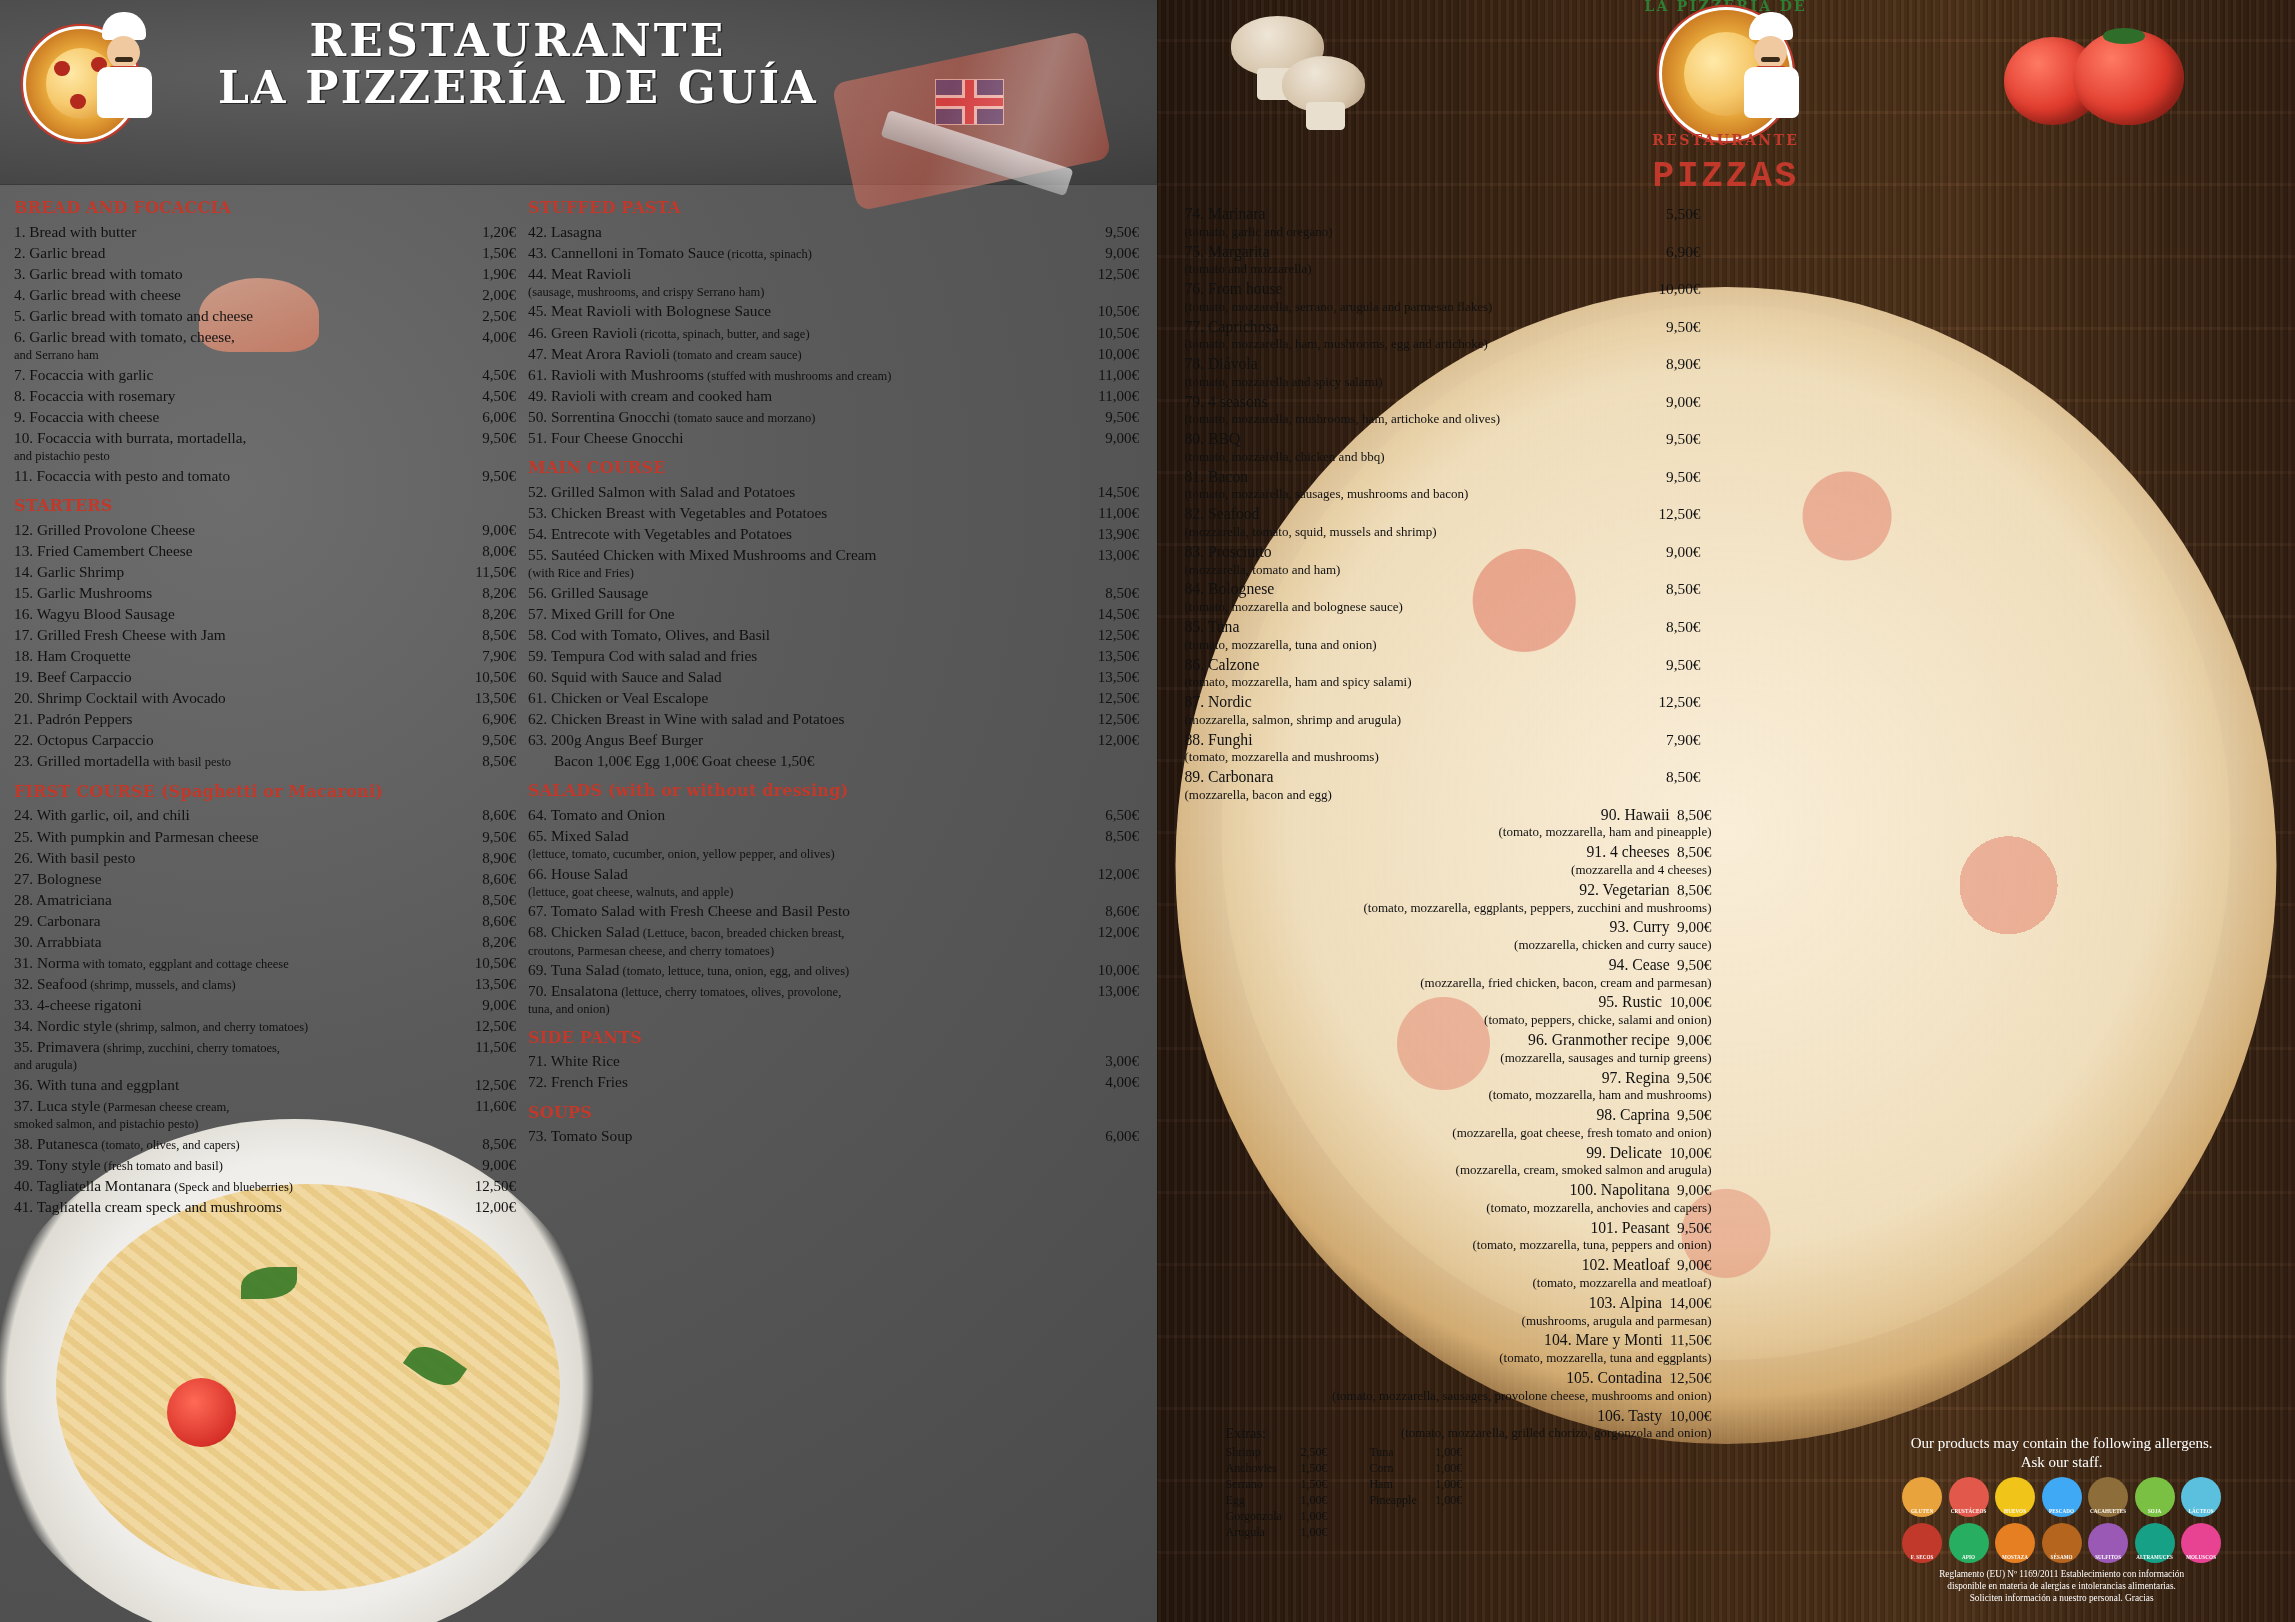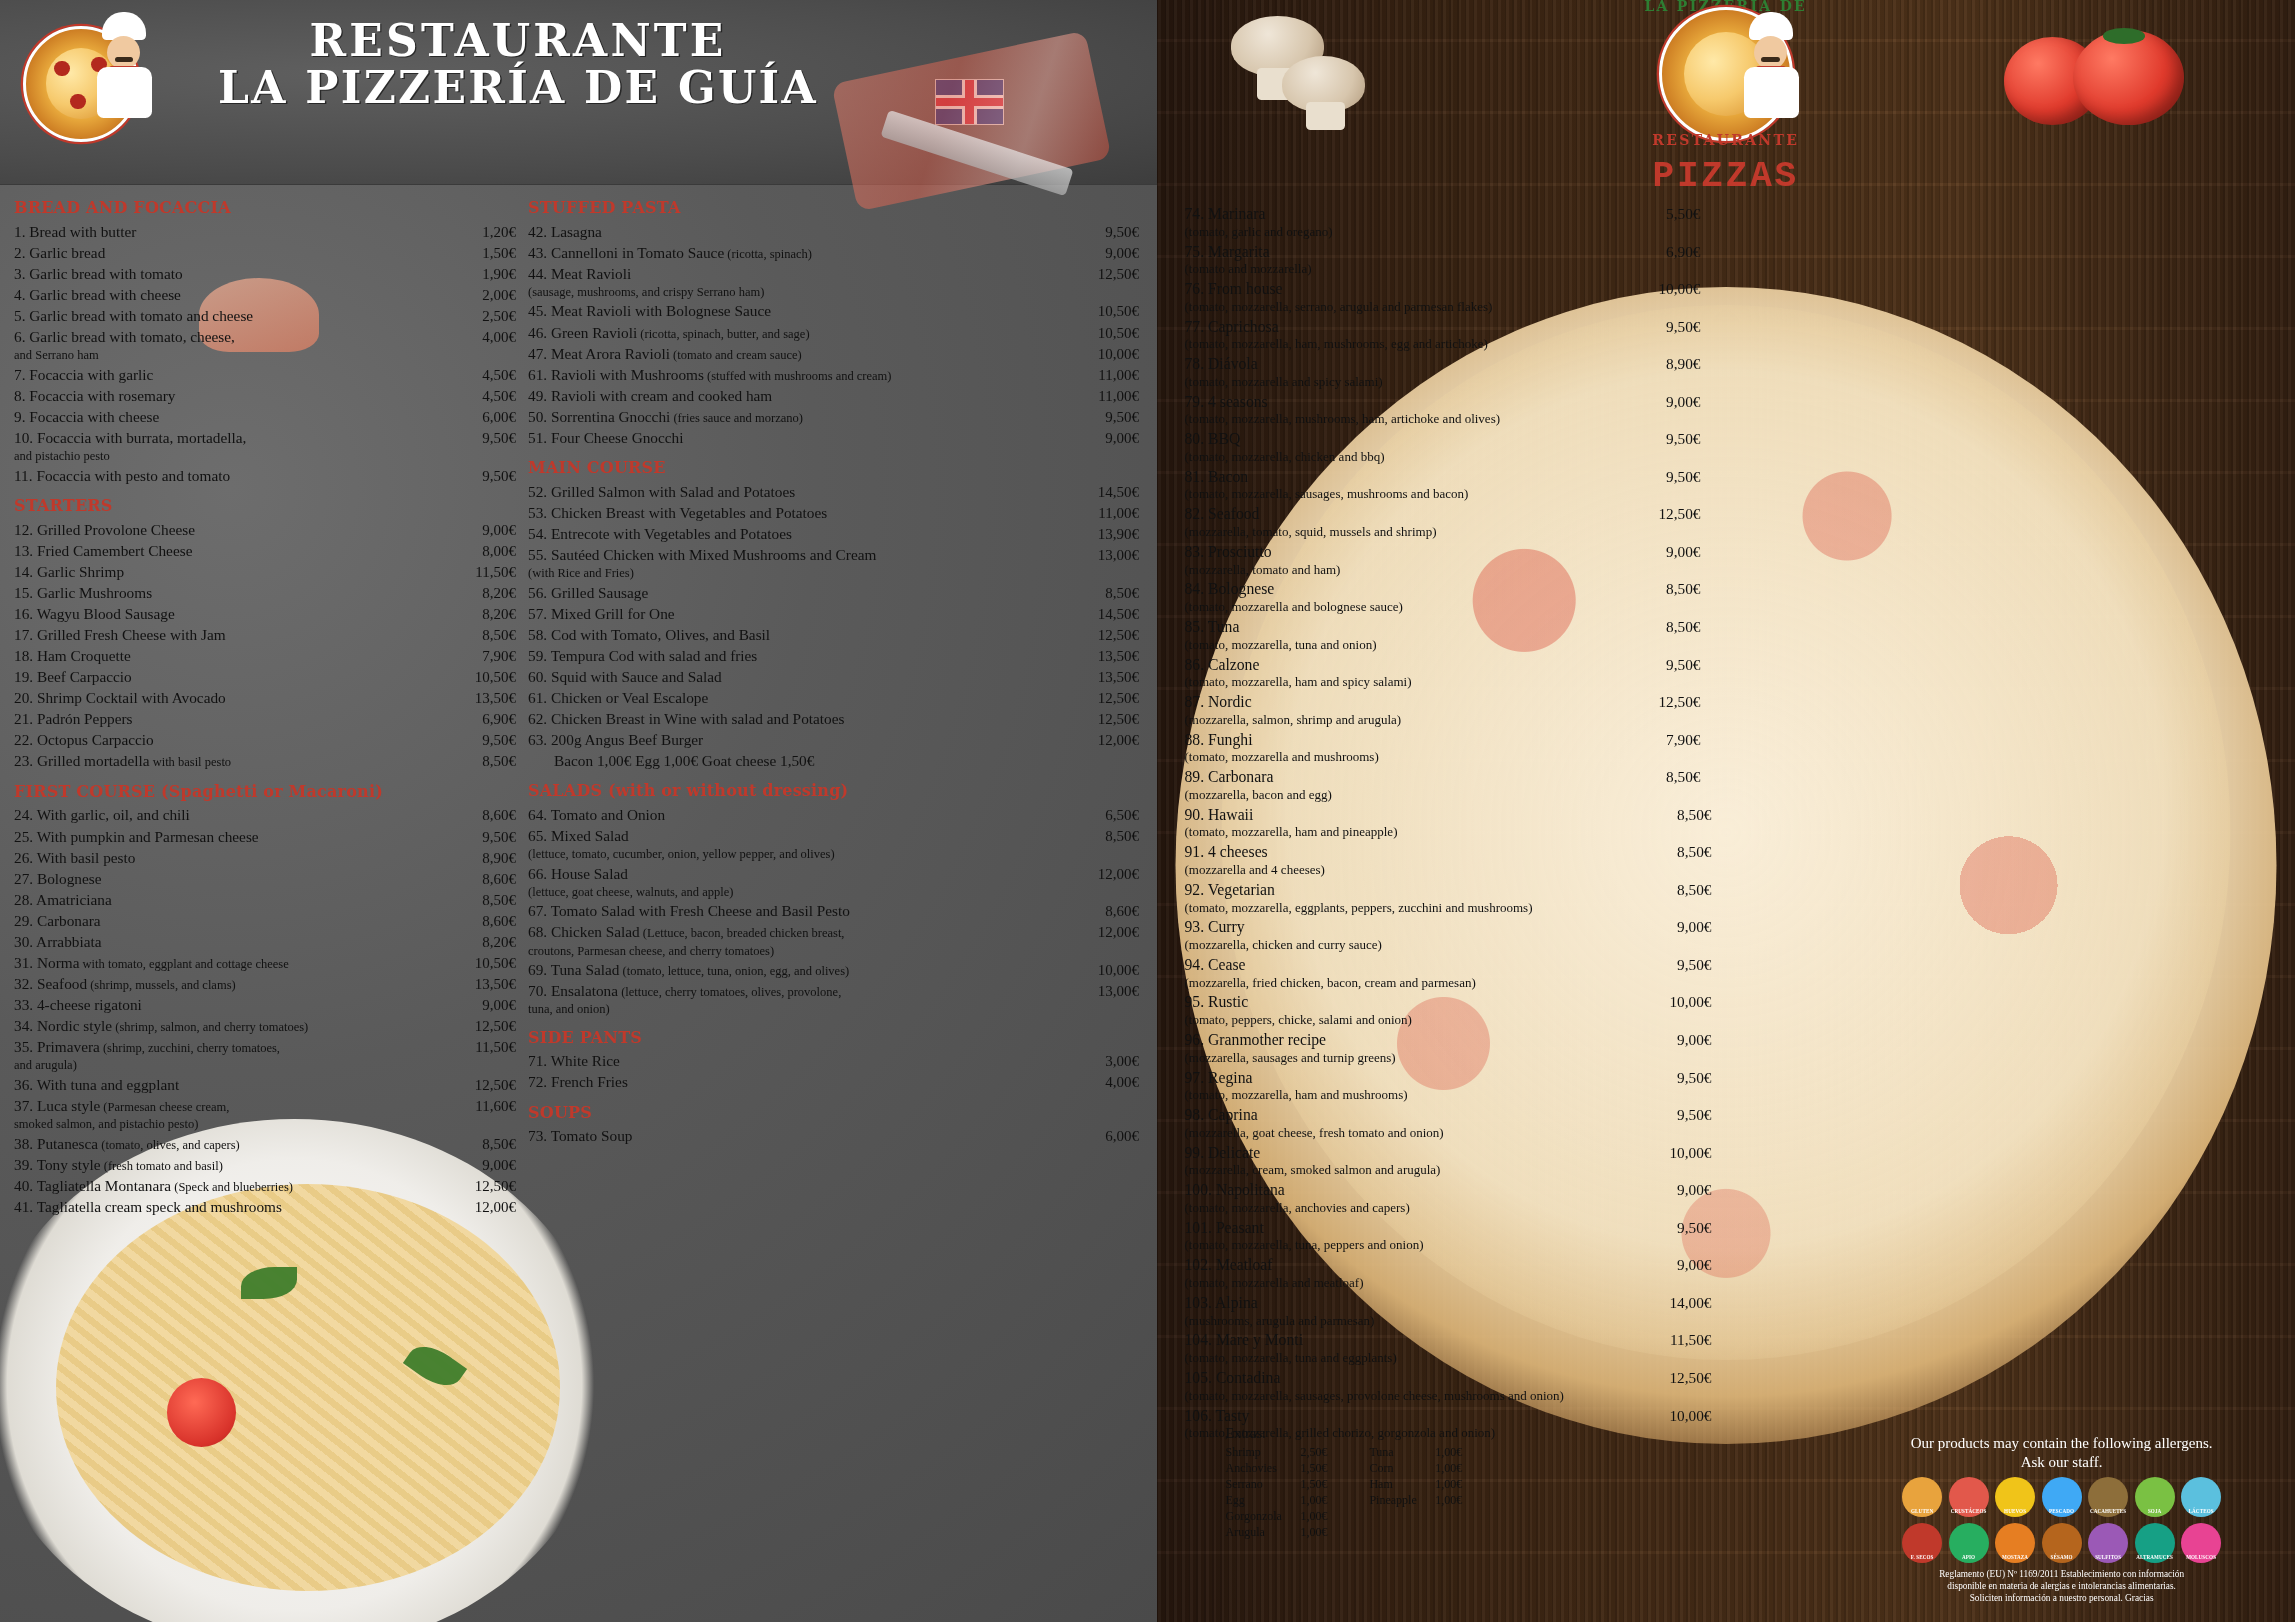--- a/index.html
+++ b/index.html
@@ -259,21 +259,21 @@
       radial-gradient(circle at 30% 28%, rgba(214,55,40,.35) 0 51px, rgba(255,255,255,0) 52px),
       radial-gradient(circle at 62% 20%, rgba(214,55,40,.30) 0 44px, rgba(255,255,255,0) 45px),
       radial-gradient(circle at 78% 55%, rgba(214,55,40,.30) 0 49px, rgba(255,255,255,0) 49px),
       radial-gradient(circle at 22% 70%, rgba(214,55,40,.28) 0 46px, rgba(255,255,255,0) 47px),
       radial-gradient(circle at 50% 88%, rgba(214,55,40,.25) 0 44px, rgba(255,255,255,0) 45px),
       radial-gradient(circle at 50% 50%, rgba(255,243,220,.55) 0%, rgba(240,215,165,.35) 70%, rgba(240,215,165,0) 76%);
     z-index:2;
   }
   .rcol{ position:relative; z-index:4; }
   .rcol-a{ width:527px; padding-right:11px;}
-  .rcol-b{ width:527px; }
+  .rcol-b{ width:527px;text-align:right; }
 
   .prow{
     display:flex; align-items:baseline; font-size:15.7px; color:#111; line-height:1.22;
   }
   .prow .nm{ flex:1; padding-right:7.4px; }
   .prow .pr{ white-space:nowrap; font-size:15.3px; }
   .pdesc{ font-size:13px; color:#111; line-height:1.2; margin-bottom:2.3px; }
   .pitem{ margin-bottom:2.3px; }
 
   
@@ -545,21 +545,21 @@
           </div>
           <div class="row">
             <div class="nm"><span>61. Ravioli with Mushrooms</span><span class="sub"> (stuffed with mushrooms and cream)</span></div>
             <div class="pr">11,00€</div>
           </div>
           <div class="row">
             <div class="nm"><span>49. Ravioli with cream and cooked ham</span></div>
             <div class="pr">11,00€</div>
           </div>
           <div class="row">
-            <div class="nm"><span>50. Sorrentina Gnocchi</span><span class="sub"> (fries sauce and morzano)</span></div>
+            <div class="nm"><span>50. Sorrentina Gnocchi</span><span class="sub"> (tomato sauce and morzano)</span></div>
             <div class="pr">9,50€</div>
           </div>
           <div class="row">
             <div class="nm"><span>51. Four Cheese Gnocchi</span></div>
             <div class="pr">9,00€</div>
           </div>
           <div class="sec-title">MAIN COURSE</div>
           <div class="row">
             <div class="nm"><span>52. Grilled Salmon with Salad and Potatoes</span></div>
             <div class="pr">14,50€</div>

